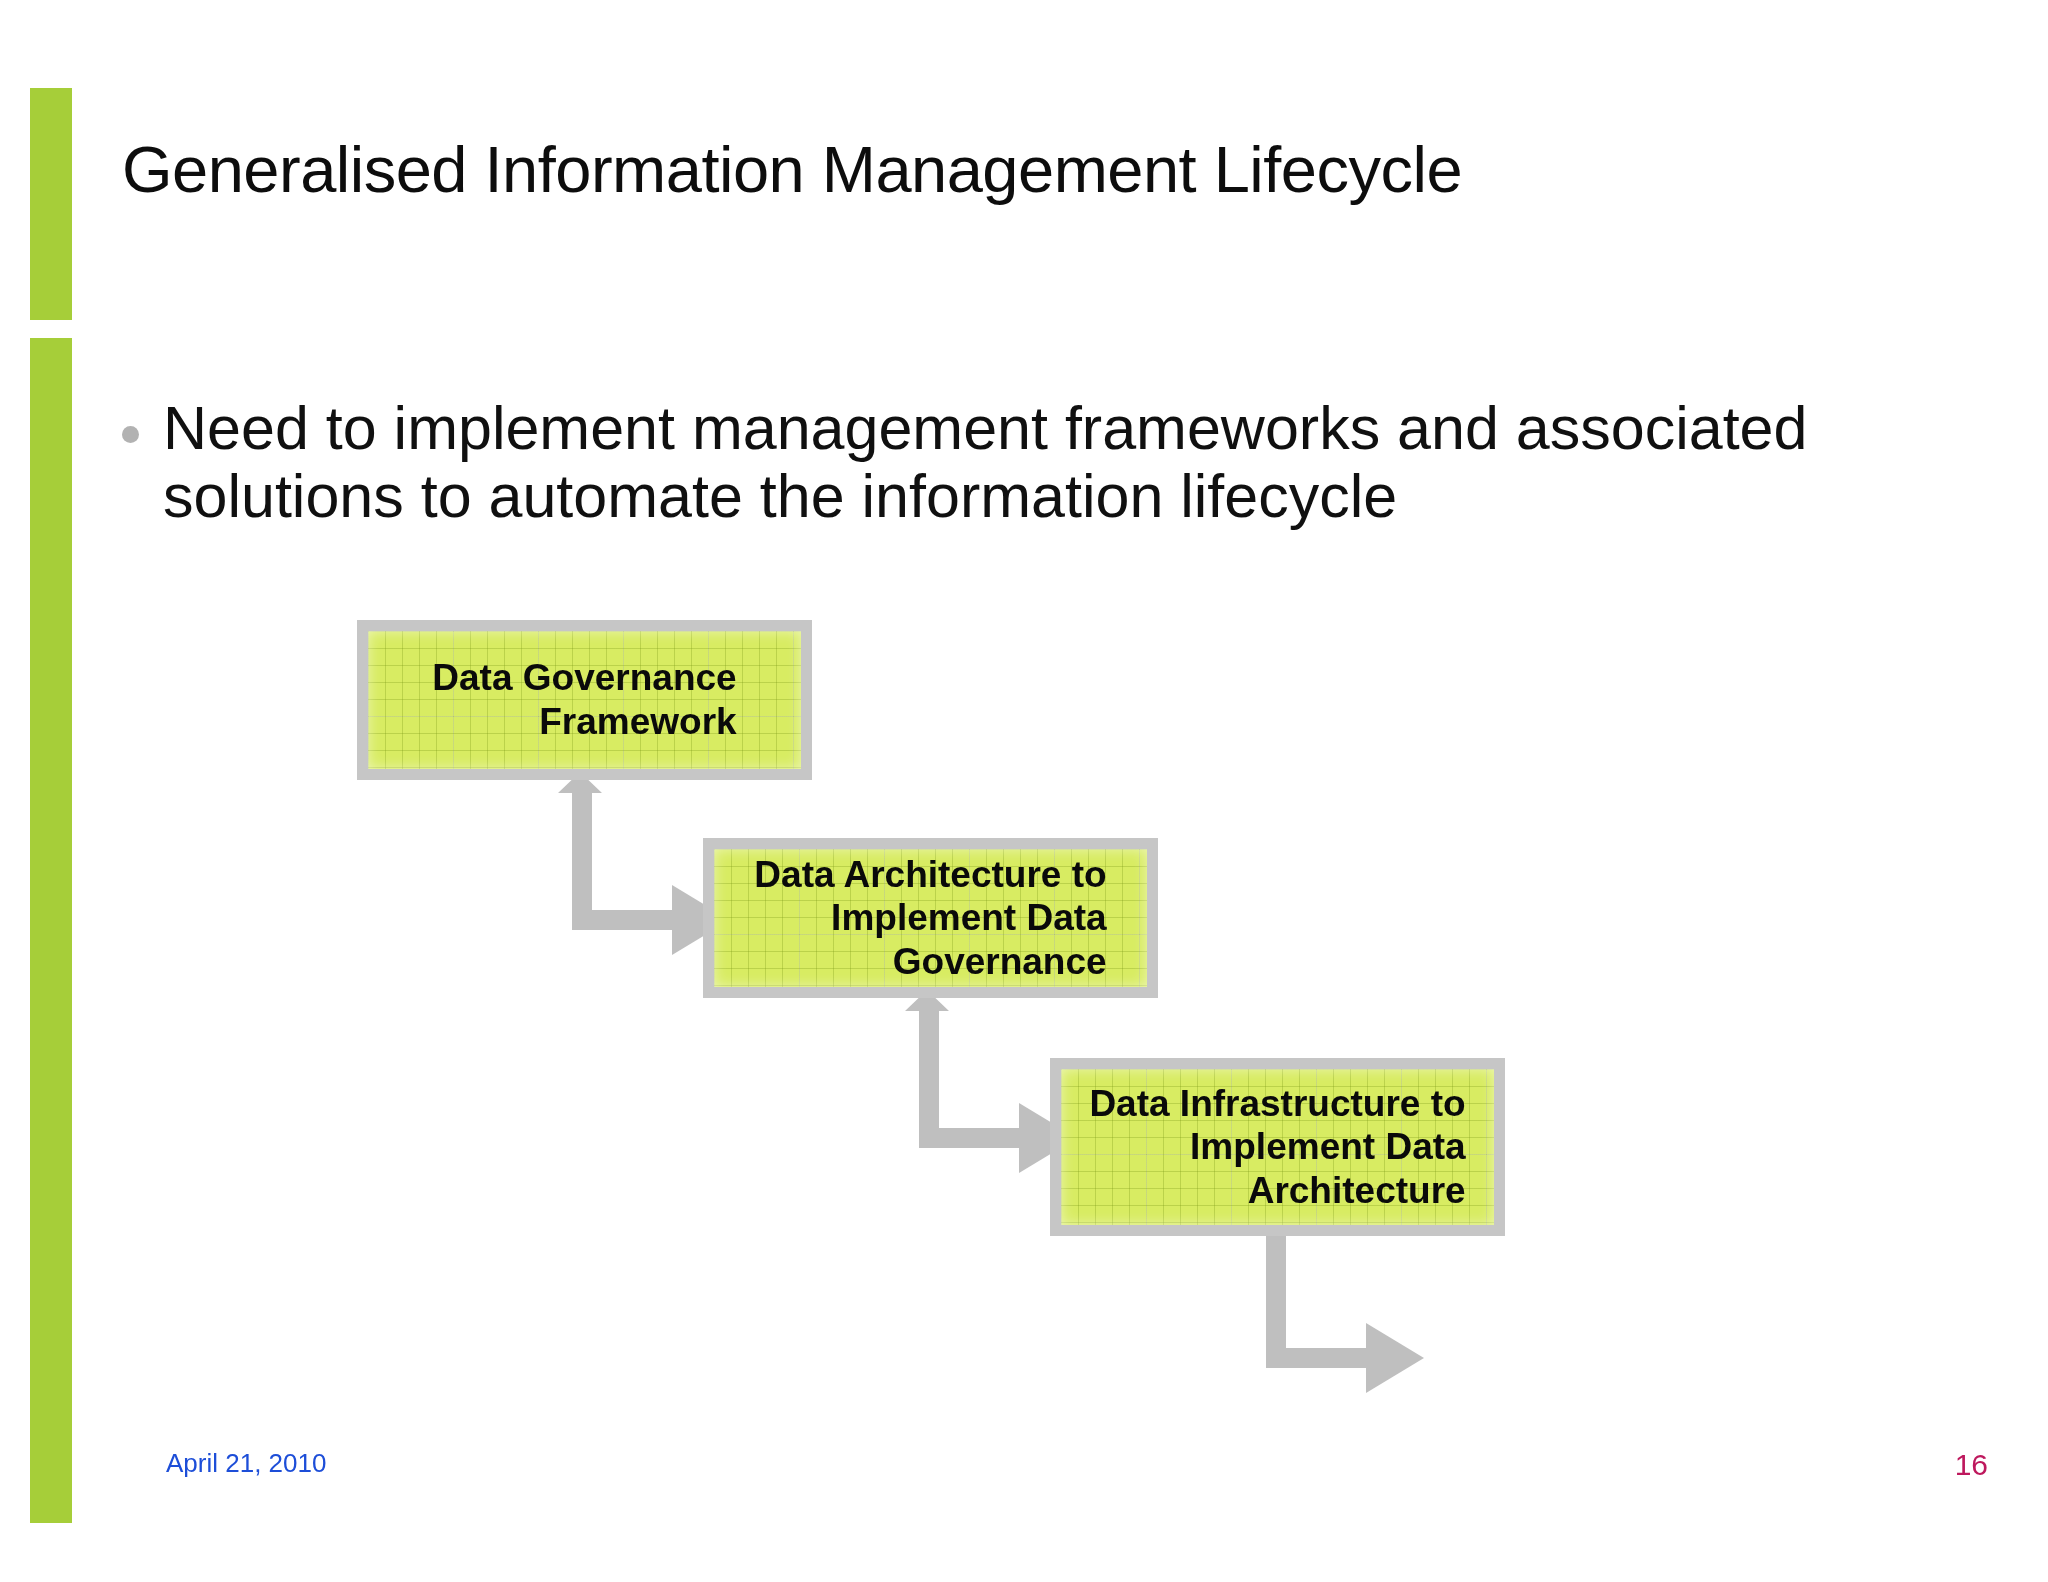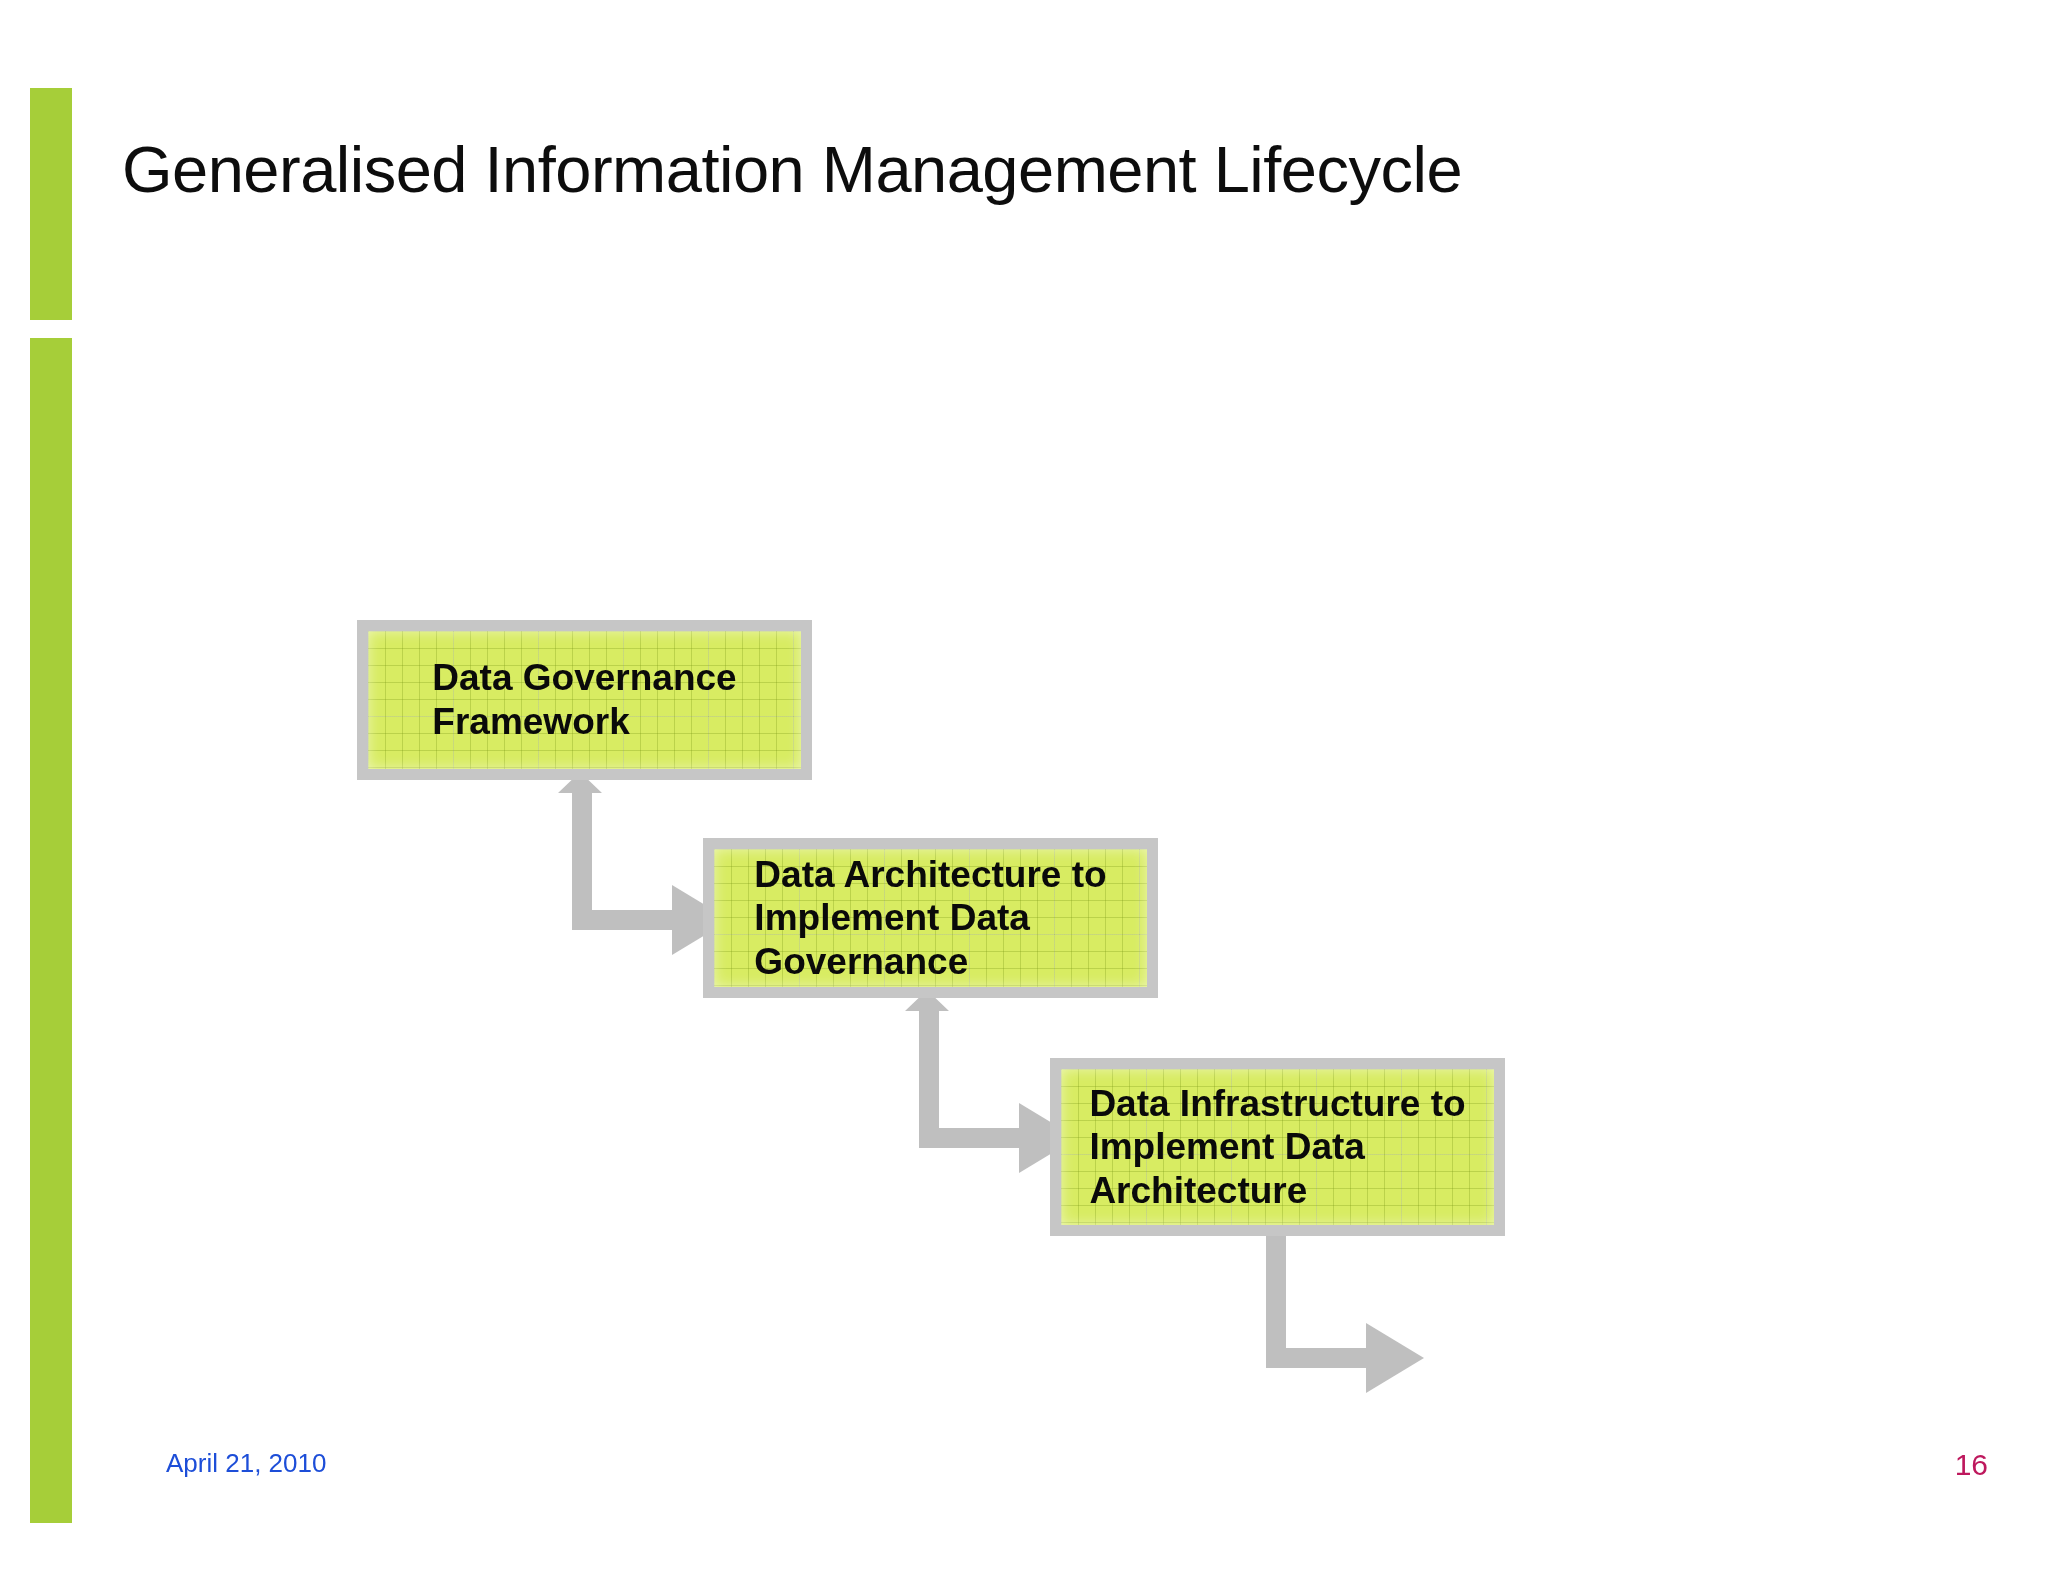--- a/index.html
+++ b/index.html
@@ -88,21 +88,21 @@
     padding: 11px;
     pointer-events: auto;
   }
   .flow-node-inner {
     width: 100%;
     height: 100%;
     box-sizing: border-box;
     display: flex;
     align-items: center;
     justify-content: center;
-    text-align: left;
+    text-align: right;
     background-color: #d8ec62;
     background-image:
       repeating-linear-gradient(to right,
         rgba(120,150,20,0.30) 0px, rgba(120,150,20,0.30) 1px,
         rgba(0,0,0,0) 1px, rgba(0,0,0,0) 17px),
       repeating-linear-gradient(to bottom,
         rgba(120,150,20,0.30) 0px, rgba(120,150,20,0.30) 1px,
         rgba(0,0,0,0) 1px, rgba(0,0,0,0) 17px),
       repeating-linear-gradient(to right,
         rgba(255,255,255,0.45) 0px, rgba(255,255,255,0.45) 1px,
@@ -147,20 +147,24 @@
 </head>
 <body>
 
 <div class="slide">
 
   <div class="accent-bar accent-bar-top"></div>
   <div class="accent-bar accent-bar-bottom"></div>
 
   <div class="title">Generalised Information Management Lifecycle</div>
 
+  <div class="bullet-row">
+    <span class="bullet-dot"></span>
+    <span class="bullet-text">Need to implement management frameworks and associated solutions to automate the information lifecycle</span>
+  </div>
 
   <div class="flow">
 
     <svg class="connector-layer" viewBox="0 0 2048 1582" width="2048" height="1582" xmlns="http://www.w3.org/2000/svg">
 
       <g fill="#BFBFBF">
         <path d="M 580 772 L 602 793 L 592 793 L 592 910 L 680 910 L 680 930 L 572 930 L 572 793 L 558 793 Z"></path>
         <polygon points="672,885 730,920 672,955"></polygon>
       </g>
 

